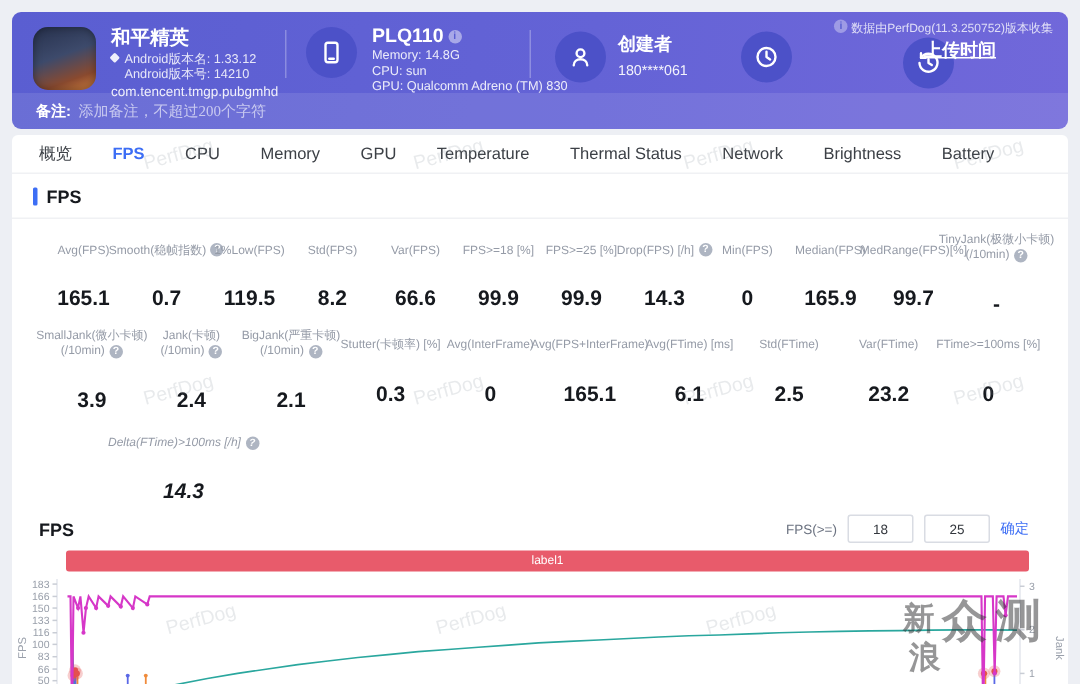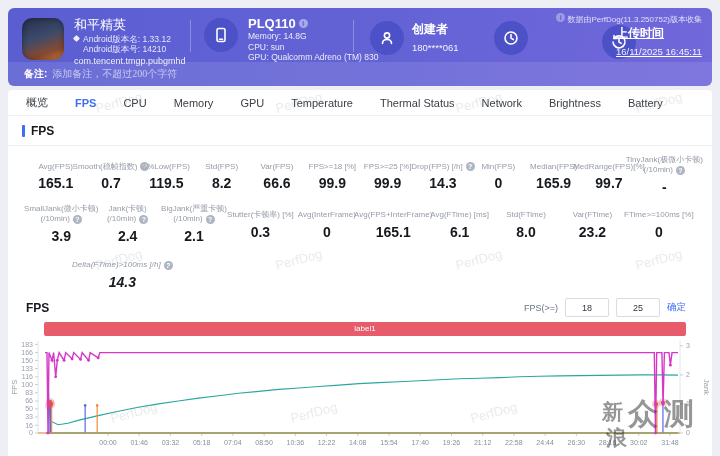--- a/index.html
+++ b/index.html
@@ -4,21 +4,21 @@
 <style>
   html,body{margin:0;padding:0;}
   body{width:720px;height:456px;background:#edeff4;font-family:"Liberation Sans","DejaVu Sans",sans-serif;overflow:hidden;position:relative;}
   
   .header-card{position:absolute;left:8px;top:8px;width:704px;height:78px;border-radius:6px;
     background:linear-gradient(95deg,#5a5ed1 0%,#6463d6 55%,#7168da 100%);color:#fff;overflow:hidden;}
   .header-main{position:relative;height:54px;}
   .app-icon{position:absolute;left:14px;top:10px;width:42px;height:42px;border-radius:10px;
     background:linear-gradient(160deg,#27314d 0%,#3d4a6b 45%,#8a4a2f 78%,#d98540 100%);box-shadow:inset 0 0 6px rgba(0,0,0,.4);}
   .app-block{position:absolute;left:66px;top:8px;}
-  .app-name{font-size:13px;font-weight:normal;}
+  .app-name{font-size:13px;font-weight:bold;}
   .app-line{font-size:8.5px;color:rgba(255,255,255,.85);line-height:10px;position:relative;padding-left:9px;}
   .app-line .bullet{position:absolute;left:0;top:2px;width:5px;height:5px;background:#fff;transform:rotate(45deg);border-radius:1px;opacity:.9;}
   .app-pkg{font-size:9px;color:rgba(255,255,255,.9);margin-top:2px;}
   .hdiv{position:absolute;top:12px;width:1px;height:32px;background:rgba(255,255,255,.28);}
   .hicon{position:absolute;width:34px;height:34px;border-radius:50%;background:#4c51c8;display:flex;align-items:center;justify-content:center;}
   .hicon svg{stroke:#fff;fill:none;stroke-width:1.6;stroke-linecap:round;stroke-linejoin:round;}
   .hgroup-title{font-size:12px;font-weight:bold;}
   .hgroup-val{font-size:9.5px;color:rgba(255,255,255,.92);margin-top:4px;}
   .dev-name{font-size:13px;font-weight:bold;}
   .dev-line{font-size:8.5px;color:rgba(255,255,255,.88);line-height:10.5px;}
@@ -40,21 +40,21 @@
   .sec-divider{height:1px;background:#f0f1f4;margin:7px 0 0 0;}
   .metrics-row{display:flex;padding:0 20px;margin-top:9px;}
   .metrics-row.row3{padding-left:64px;margin-top:10px;font-style:italic;}
   .metric{flex:1;display:flex;flex-direction:column;align-items:center;min-width:0;}
   .metrics-row.row3 .metric{flex:none;}
   .m-label{display:flex;flex-direction:column;align-items:center;justify-content:flex-end;min-height:17px;
     font-size:8px;color:#959ba7;line-height:1.3;text-align:center;white-space:nowrap;}
   .m-line{display:flex;align-items:center;}
   .info{display:inline-block;width:9px;height:9px;border-radius:50%;background:#aeb5c2;color:#fff;
     font-size:7px;line-height:9px;text-align:center;margin-left:3px;font-weight:bold;}
-  .m-value{margin-top:3px;font-size:14px;font-weight:bold;color:#16191e;}
+  .m-value{margin-top:18px;font-size:14px;font-weight:bold;color:#16191e;}
   
   .chart-header{display:flex;align-items:center;justify-content:space-between;height:20px;margin:8px 26px 0 18px;}
   .chart-title{font-size:12px;font-weight:bold;color:#16191e;}
   .chart-controls{display:flex;align-items:center;}
   .ctl-label{font-size:9px;color:#6b7280;margin-right:7px;}
   .ctl-input{width:38px;height:15px;border:1px solid #d9dce3;border-radius:2px;font-size:9px;text-align:center;color:#33373d;
     margin-right:7px;font-family:"Liberation Sans",sans-serif;}
   .ctl-confirm{font-size:9.5px;color:#3d6ef5;cursor:pointer;}
   .banner{height:14px;margin:4px 26px 0 36px;background:#e85b6b;border-radius:2px;display:flex;align-items:center;justify-content:center;}
   .banner span{font-size:8px;color:#fff;}
@@ -118,21 +118,20 @@
 
     <div class="hicon" style="left:594px;top:17px;">
       <svg width="16" height="16" viewBox="0 0 16 16">
           <path d="M3 4.5a6 6 0 1 1-1 3.5"></path>
           <path d="M3 1.5v3h3"></path>
           <path d="M8 5.5V8l2.2 1.4"></path>
         </svg>
     </div>
     <div style="position:absolute;left:608px;top:17px;text-decoration:underline;">
       <div class="hgroup-title">上传时间</div>
-      <div class="hgroup-val">16/11/2025 16:45:11</div>
     </div>
 
     <div class="collect-note"><span class="i-circle" style="background:rgba(255,255,255,.35);">i</span> <span>数据由PerfDog(11.3.250752)版本收集</span></div>
   </div>
 
   <div class="note-bar">
     <span class="note-label">备注:</span>
     <span class="note-ph">添加备注，不超过200个字符</span>
   </div>
 </div>
@@ -329,21 +328,21 @@
           </div>
         </div>
         <div class="m-value">6.1</div>
       </div>
       <div class="metric">
         <div class="m-label">
           <div class="m-line">
             <span>Std(FTime)</span>
           </div>
         </div>
-        <div class="m-value">8.0</div>
+        <div class="m-value">2.5</div>
       </div>
       <div class="metric">
         <div class="m-label">
           <div class="m-line">
             <span>Var(FTime)</span>
           </div>
         </div>
         <div class="m-value">23.2</div>
       </div>
       <div class="metric">

